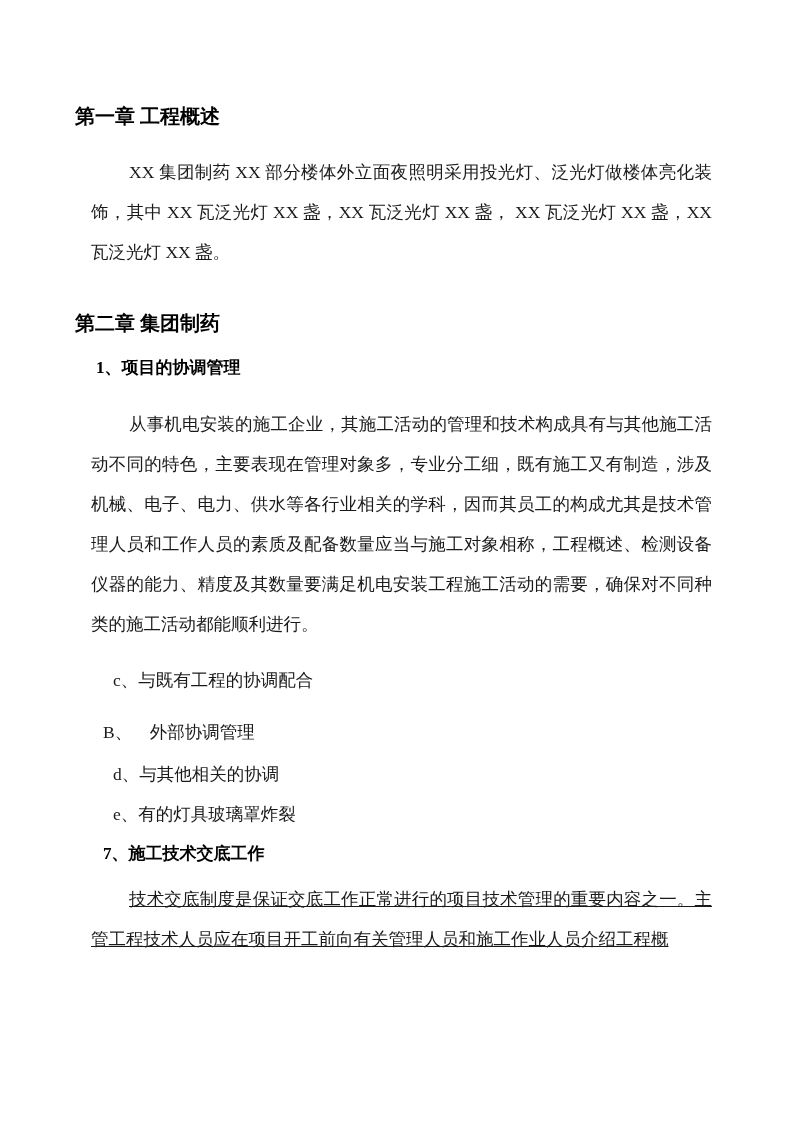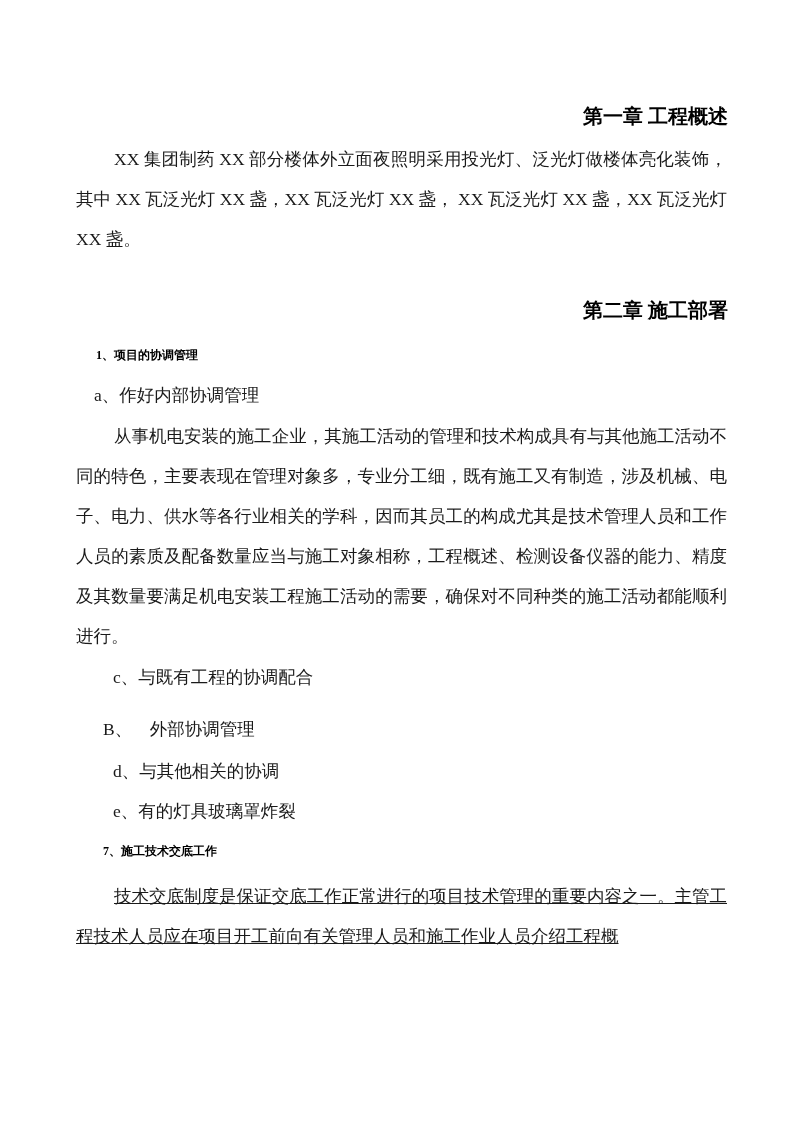--- a/index.html
+++ b/index.html
@@ -20,40 +20,40 @@
     position: absolute;
     left: 75px;
     top: 0;
     width: 653px;
     padding-top: 96px;
   }
   .chapter-title {
     font-size: 20px;
     font-weight: bold;
     color: #000000;
-    text-align: right;
+    text-align: left;
     line-height: 40px;
     margin: 0 0 3px 0;
   }
   .chapter-title.second {
     margin-top: 31px;
     margin-bottom: 5px;
   }
   .para {
     font-size: 17.5px;
     line-height: 40px;
     text-align: justify;
-    margin: 1px;
+    margin: 16px;
   }
   .indent2 {
     text-indent: 38px;
   }
   .para.p2 { margin-top: 7px; }
   .heading {
-    font-size: 12px;
+    font-size: 17px;
     font-weight: bold;
     color: #000000;
     line-height: 40px;
     margin: 0;
     padding-left: 21px;
   }
   .heading.h2 { padding-left: 28px; }
   .item {
     font-size: 17.5px;
     line-height: 40px;
@@ -69,25 +69,24 @@
 <body>
 
 <div class="page">
   <div class="content">
 
     <h1 class="chapter-title">第一章 工程概述</h1>
 
     <p class="para indent2">XX 集团制药 XX 部分楼体外立面夜照明采用投光灯、泛光灯做楼体亮化装饰，其中 XX 瓦泛光灯 XX 盏，XX 瓦泛光灯 XX 盏， XX 瓦泛光灯 XX 盏，XX 瓦泛光灯 XX 盏。</p>
 
 
-    <h1 class="chapter-title second">第二章 施工部署</h1>
+    <h1 class="chapter-title second">第二章 集团制药</h1>
 
     <p class="heading">1、项目的协调管理</p>
 
-    <p class="item lvl-a">a、作好内部协调管理</p>
 
     <p class="para indent2">从事机电安装的施工企业，其施工活动的管理和技术构成具有与其他施工活动不同的特色，主要表现在管理对象多，专业分工细，既有施工又有制造，涉及机械、电子、电力、供水等各行业相关的学科，因而其员工的构成尤其是技术管理人员和工作人员的素质及配备数量应当与施工对象相称，工程概述、检测设备仪器的能力、精度及其数量要满足机电安装工程施工活动的需要，确保对不同种类的施工活动都能顺利进行。</p>
 
     <p class="item lvl-c">c、与既有工程的协调配合</p>
 
     <p class="item lvl-b">B、　外部协调管理</p>
 
     <p class="item lvl-c gap2">d、与其他相关的协调</p>
 
     <p class="item lvl-c">e、有的灯具玻璃罩炸裂</p>

